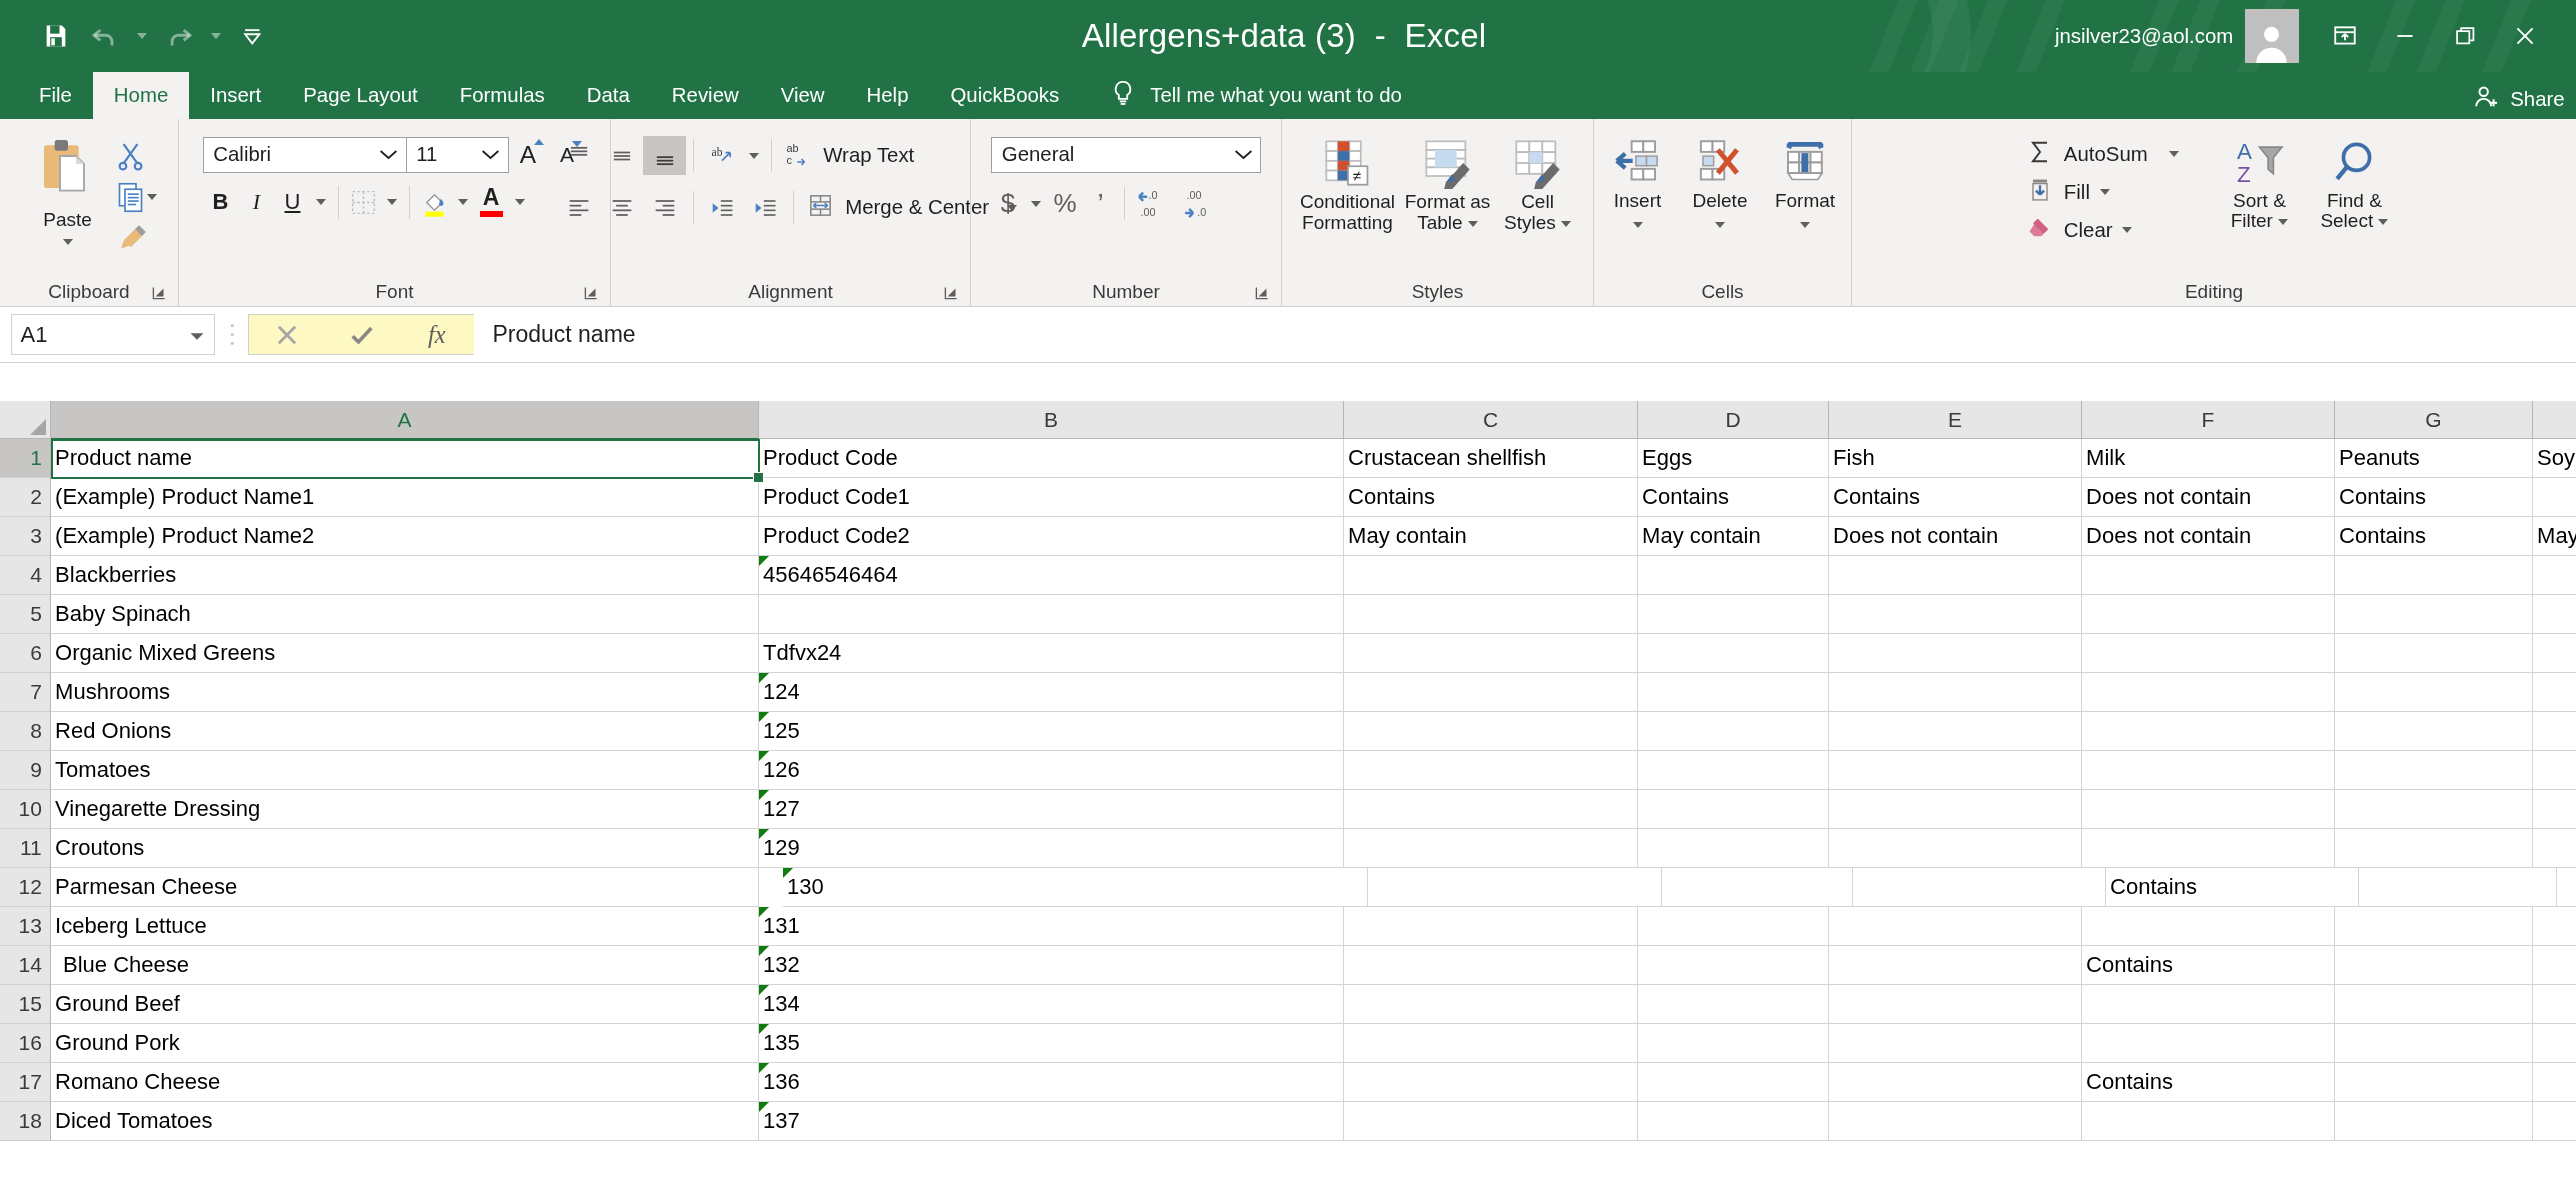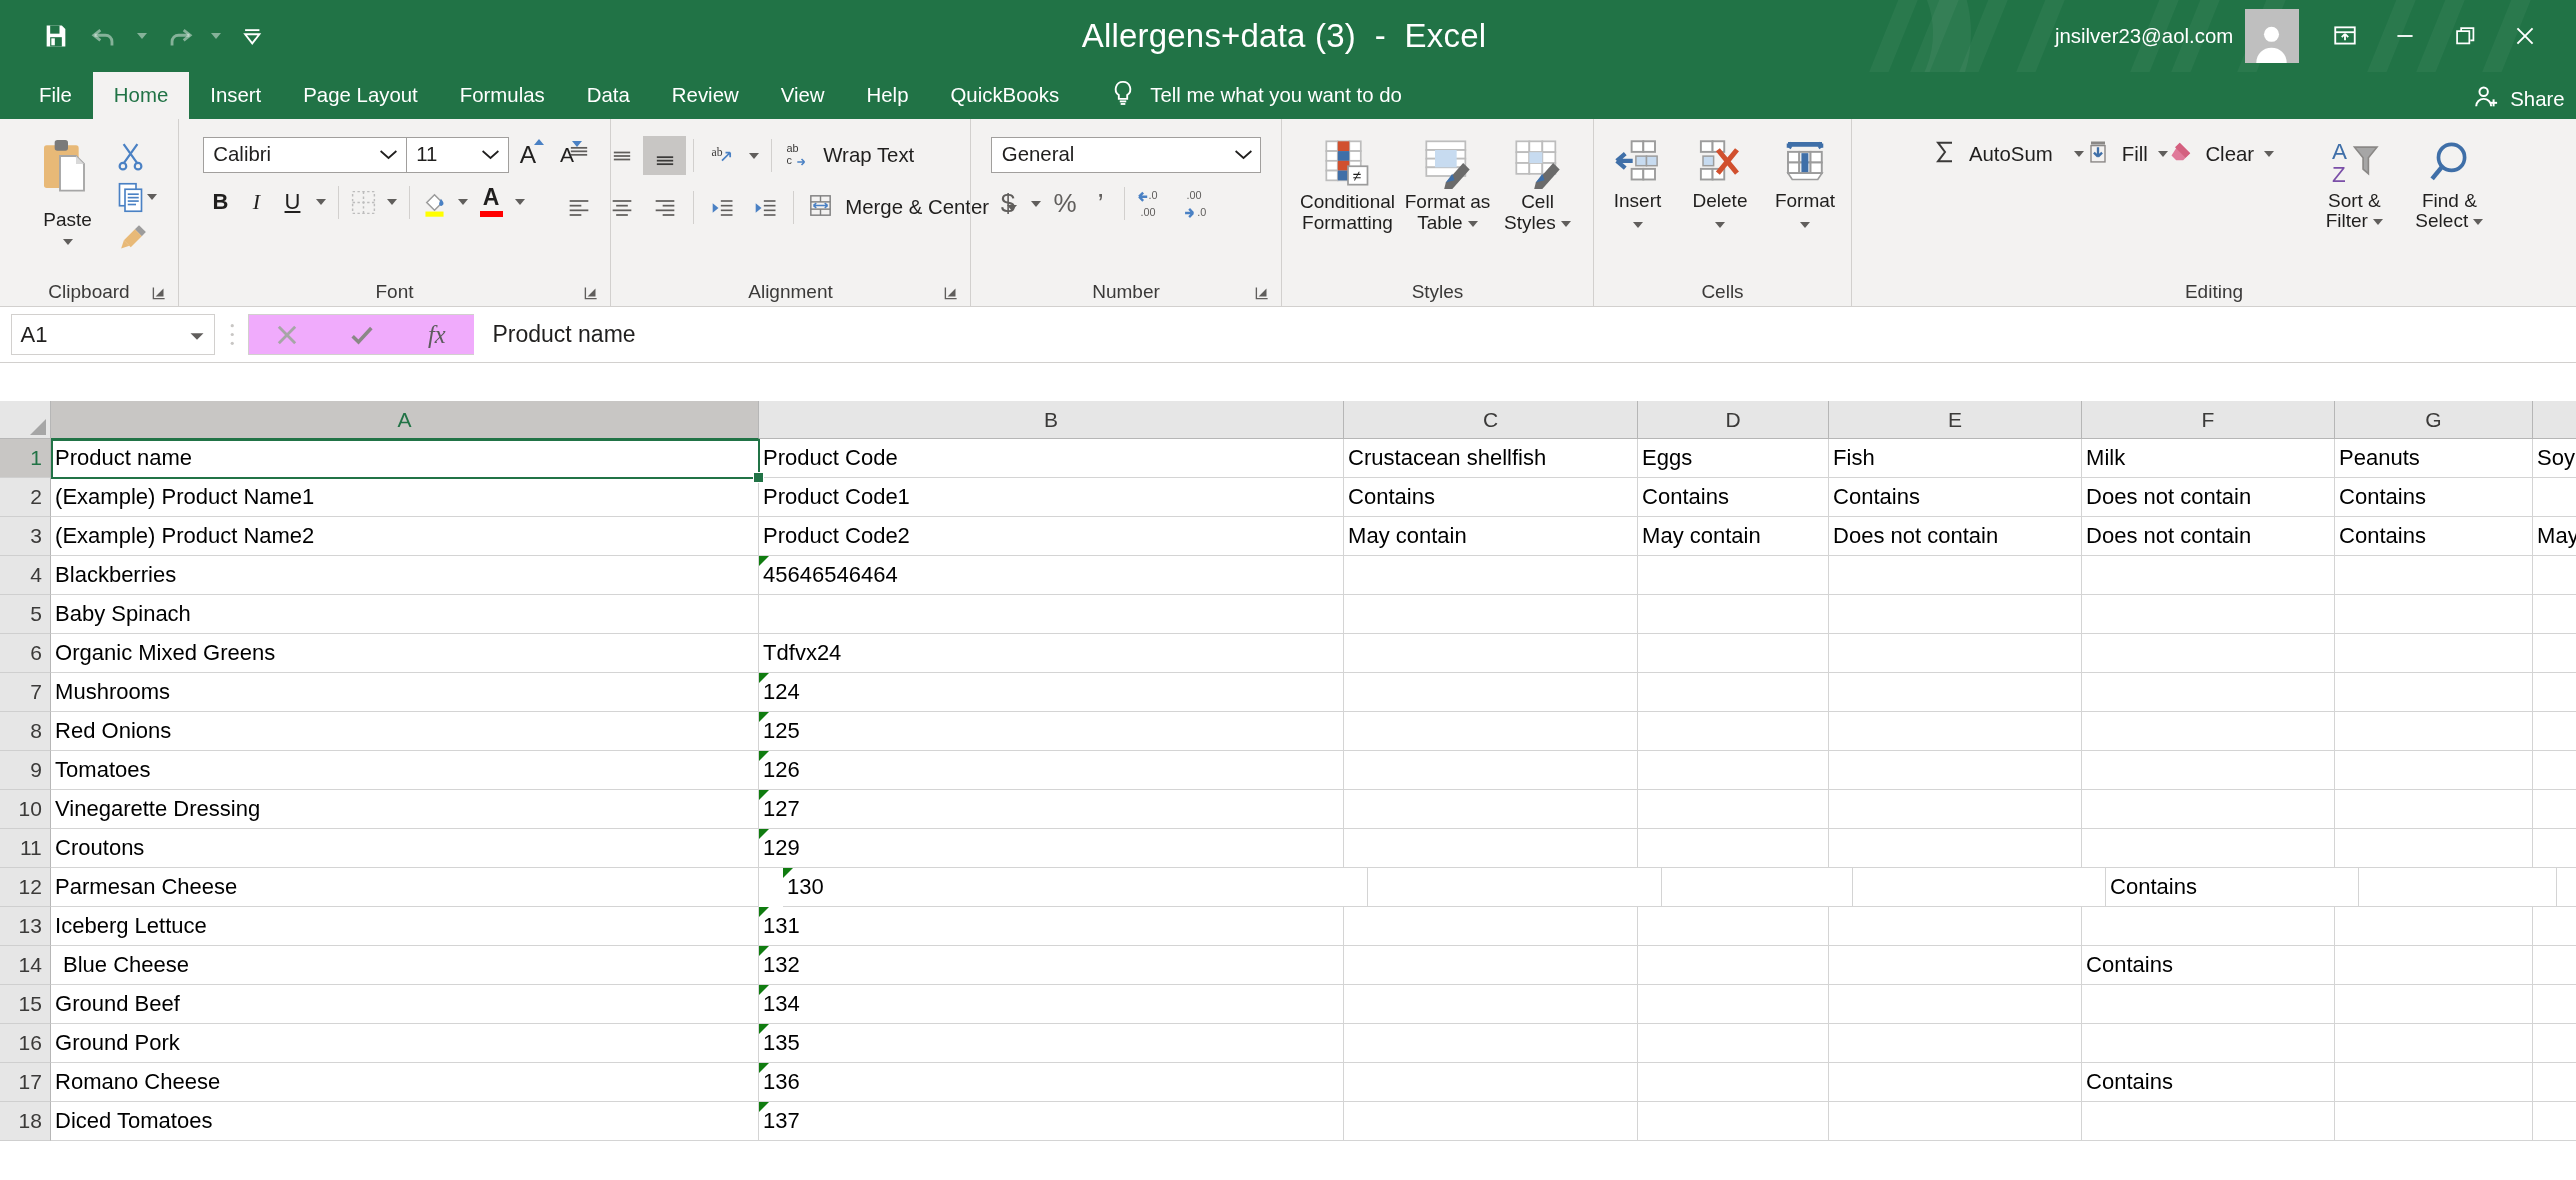--- a/index.html
+++ b/index.html
@@ -72,29 +72,29 @@
   .fbtn { width:36px; height:36px; display:flex; align-items:center; justify-content:center; cursor:pointer; font-size:22px; color:#201f1e;}
   .vdiv { width:0.8px; height:33px; background:#d2d0ce; margin:0 6.5px; }
 
   .alignrow { display:flex; align-items:center; }
   .abtn { width:43px; height:39px; display:flex;align-items:center;justify-content:center; cursor:pointer;}
   .abtn.sel { background:#c8c6c4; }
   .wrapbtn { display:flex; align-items:center; gap:9.8px; cursor:pointer; font-size:20.4px; color:#201f1e; padding:3.3px 6.5px; white-space:nowrap;}
 
   .numrow2 { display:flex; align-items:center; margin-top:13px; }
 
-  .editcol { display:flex; justify-content:center; }
+  .editcol { display:flex; flex-direction:column; justify-content:center; }
   .editrow { display:flex; align-items:center; gap:9.8px; height:38px; font-size:20.4px; color:#201f1e; cursor:pointer; white-space:nowrap;}
 
   
   .fbar { height:56px; background:#fff; display:flex; align-items:center; border-bottom:0.8px solid #d2d0ce; padding:0 0 0 11.4px; }
   .namebox { width:204px; height:41px; border:0.8px solid #d2d0ce; background:#fff; display:flex; align-items:center; padding:0 8.2px; font-size:22px; color:#201f1e; cursor:pointer;}
   .namebox .chev { margin-left:auto; }
   .fbar-dots { width:33px; display:flex; align-items:center; justify-content:center; cursor:pointer;}
-  .fbtns { display:flex; align-items:center; height:41px; border:0.8px solid #d2d0ce; border-right:none; background:#f0abfc;}
+  .fbtns { display:flex; align-items:center; height:41px; border:0.8px solid #d2d0ce; border-right:none; background:#fef9c3;}
   .fbtns .fb { width:75px; height:41px; display:flex; align-items:center; justify-content:center; cursor:pointer; }
   .fbar-input { flex:1; height:41px; display:flex; align-items:center; padding-left:18px; font-size:23px; color:#201f1e; background:#fff; cursor:text;}
 
   
   .gridwrap { position:relative; background:#fff; height:337px; }
   .gridspacer { height:38px; background:#fff; }
   .grid { position:relative; width:2576px; }
   .grow { display:flex; height:39px; }
   .grow.hdr { height:38px; }
   .rowhead {

